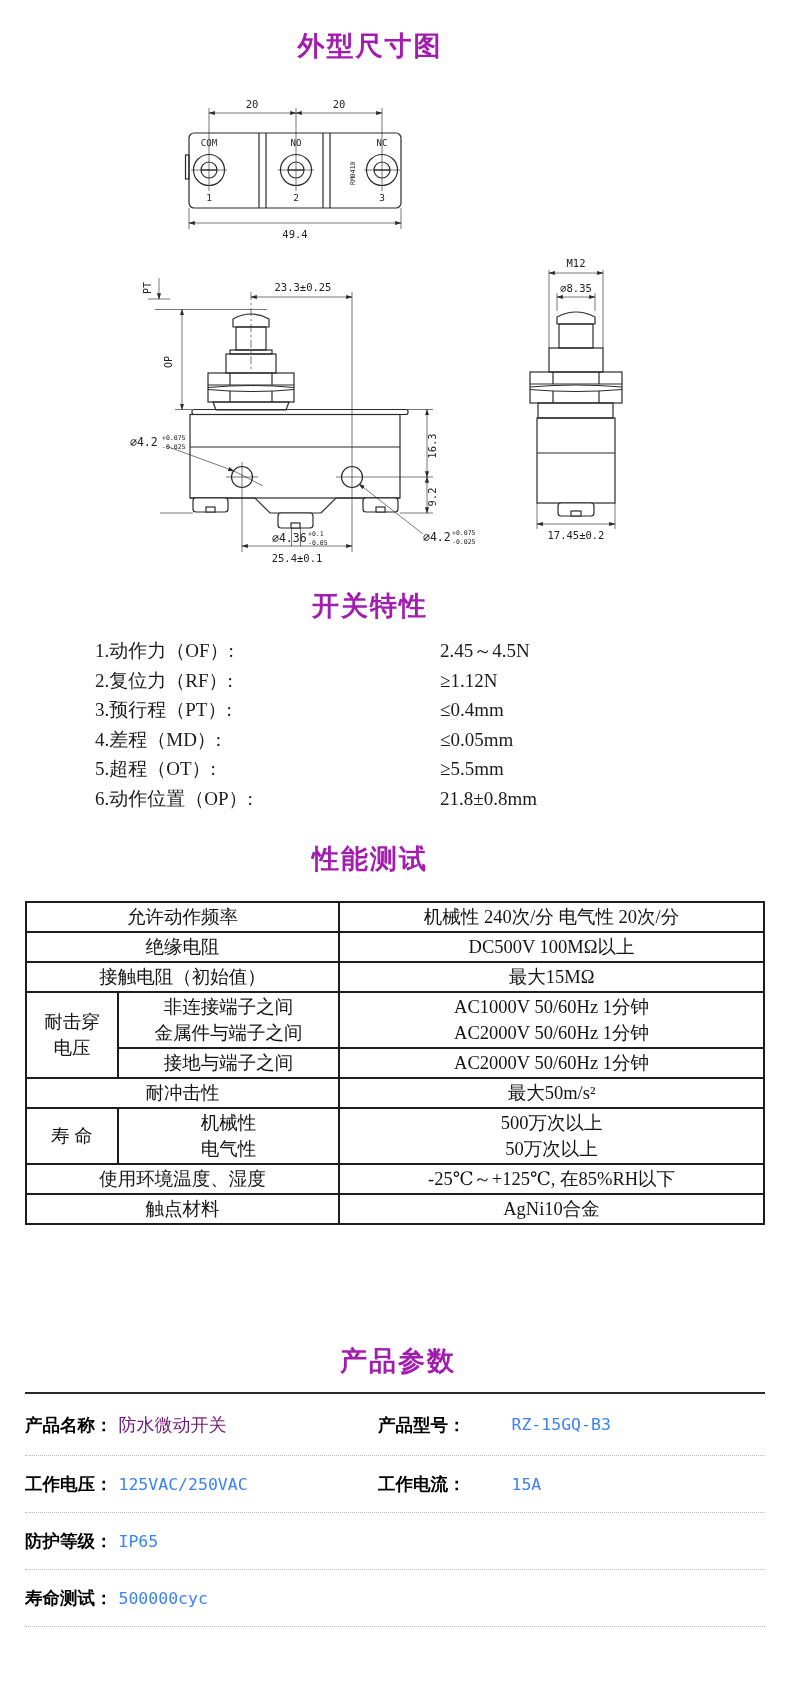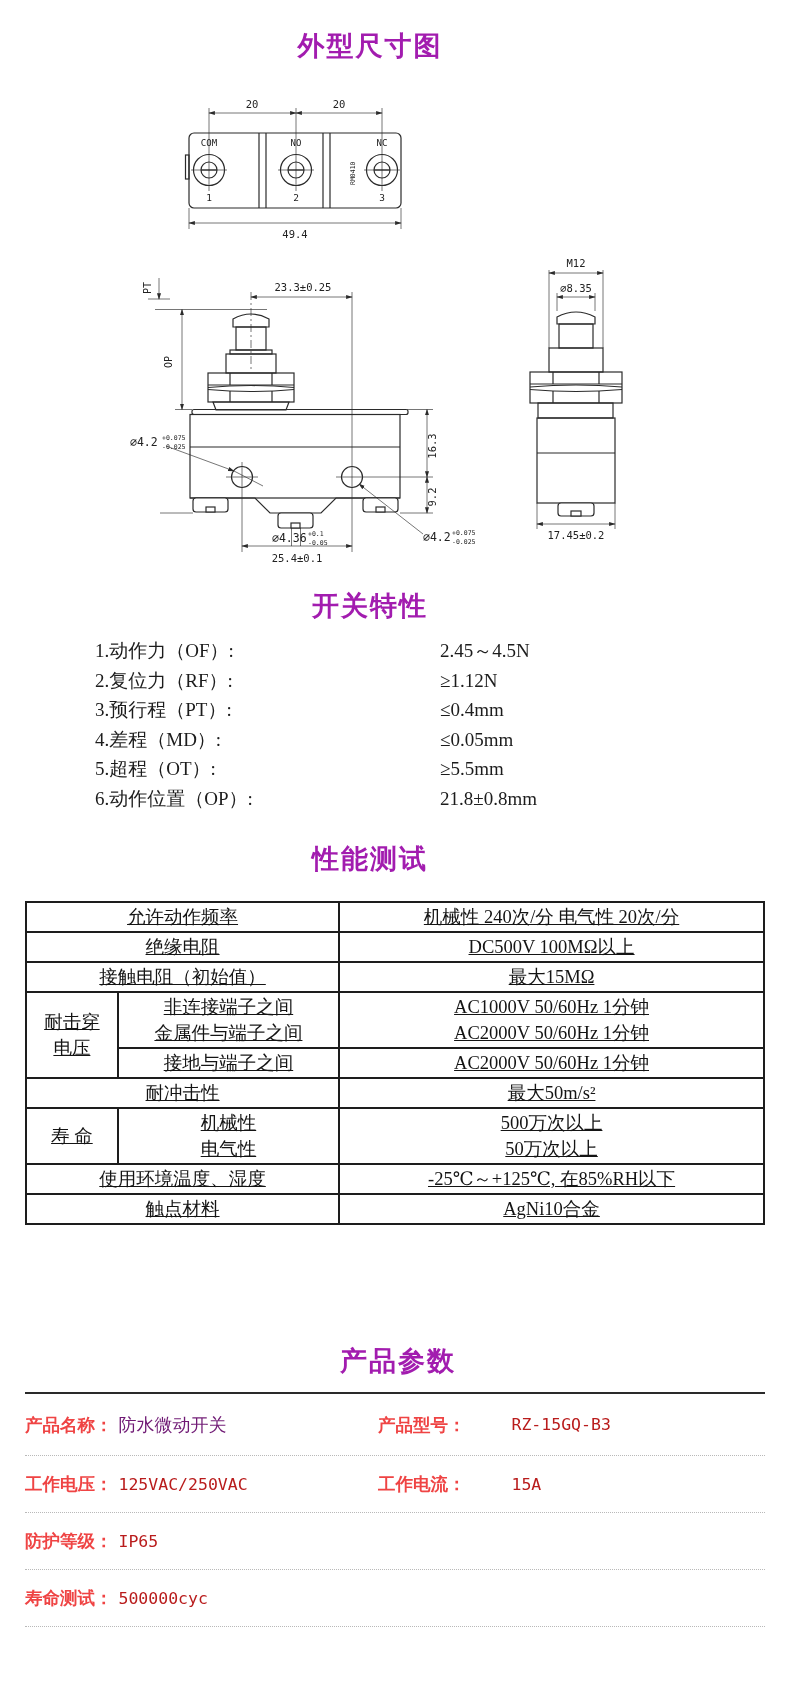--- a/index.html
+++ b/index.html
@@ -17,34 +17,34 @@
   .cl{stroke:#2b2b2b;stroke-width:0.65;fill:none;stroke-dasharray:8 3 2 3;}
   
   .char-list{position:absolute;left:95px;top:636px;width:620px;font-size:19px;}
   .char-row{line-height:29.5px;white-space:nowrap;}
   .char-label{display:inline-block;width:345px;}
   .char-value{display:inline-block;}
   
   .perf-table{position:absolute;left:25px;top:901px;width:740px;border-collapse:collapse;
         font-size:18.5px;color:#141414;}
   .perf-table td{border:2px solid #1d1d1d;text-align:center;vertical-align:middle;
-        padding:1px 2px;line-height:26px;text-decoration:underline;}
+        padding:1px 2px;line-height:26px;}
   .perf-table .grp{width:86px;}
   .perf-table .sub{width:216px;}
   .perf-table .val{width:420px;}
   
   .params{position:absolute;left:25px;top:1392px;width:740px;border-top:2px solid #2a2a2a;}
   .param-row{position:relative;border-bottom:1px dotted #b9b9b9;height:56px;}
   .param-row.first{height:61px;}
   .param-cell{position:absolute;top:0;height:100%;display:flex;align-items:center;white-space:nowrap;}
   .param-cell.left{left:0;}
   .param-cell.right{left:353px;gap:40px;}
   .param-label{font-family:"Liberation Sans","DejaVu Sans",sans-serif;font-weight:bold;
-        font-size:17.5px;color:#ef4444;}
-  .param-value{font-family:"DejaVu Sans Mono",monospace;font-size:16.5px;color:#b91c1c;
+        font-size:17.5px;color:#000000;}
+  .param-value{font-family:"DejaVu Sans Mono",monospace;font-size:16.5px;color:#3b82f6;
         margin-left:6px;}
   .param-value.cn{font-family:"Liberation Sans","DejaVu Sans",sans-serif;font-weight:normal;
         font-size:18px;color:#701a75;}
 </style>
 </head>
 <body>
 
 <div class="page">
 
   <div class="section-title" style="top:28px;">外型尺寸图</div>

